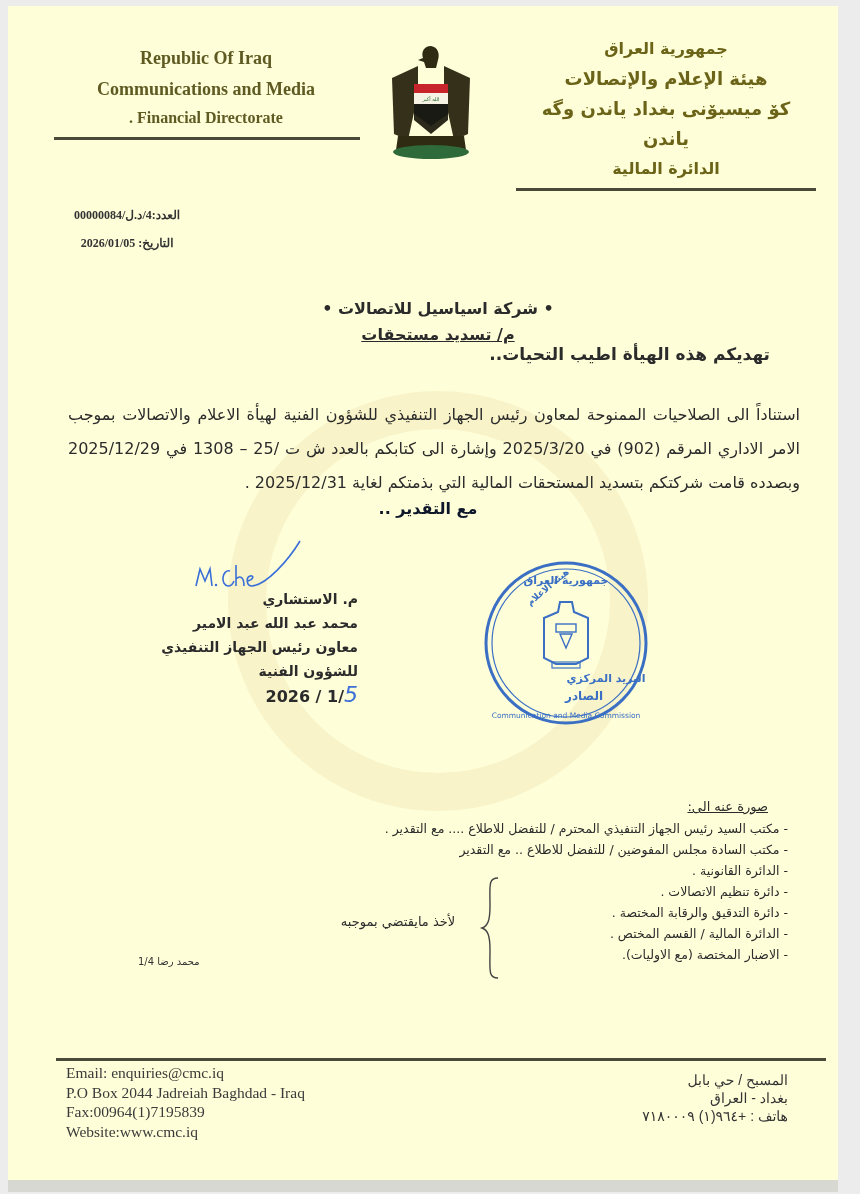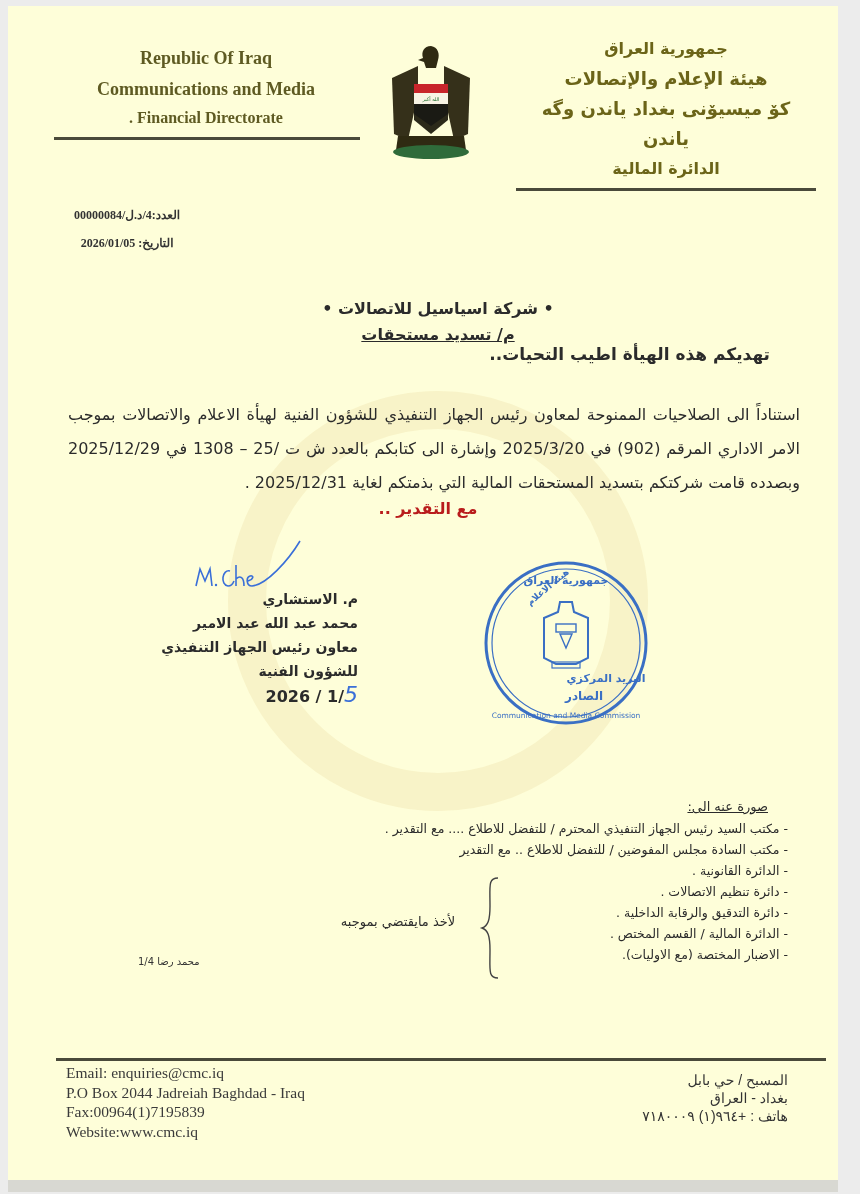--- a/index.html
+++ b/index.html
@@ -44,21 +44,21 @@
     .greeting {
       right: 68px; top: 338px; direction: rtl; font-weight: bold; font-size: 17px; color: #2b2b2b;
     }
     .body-text {
       left: 60px; top: 392px; width: 732px; direction: rtl; text-align: justify;
       font-size: 16px; line-height: 34px; color: #2b2b2b;
     }
     .body-text p { margin: 0; }
     .regards {
       left: 340px; top: 493px; width: 160px; direction: rtl; text-align: center;
-      font-weight: bold; font-size: 16px; color: #b91c1c;
+      font-weight: bold; font-size: 16px; color: #0f172a;
     }
     .watermark {
       left: 220px; top: 385px; width: 420px; height: 420px; border-radius: 50%;
       border: 38px solid rgba(224, 196, 120, 0.18); box-sizing: border-box;
     }
     .sig-block {
       left: 130px; top: 581px; width: 220px; direction: rtl; text-align: right;
       font-weight: bold; font-size: 14px; color: #2b2b2b;
     }
     .sig-block div { line-height: 24px; }
@@ -172,21 +172,21 @@
     <text x="106" y="142" font-size="12" text-anchor="middle" fill="#3a6fc4" font-family="DejaVu Sans, sans-serif" font-weight="bold">الصادر</text>
     <text x="88" y="160" font-size="7.5" text-anchor="middle" fill="#3a6fc4" font-family="DejaVu Sans, sans-serif">Communication and Media Commission</text>
   </svg>
 
   <div class="abs cc">
     <div class="title-wrap"><span class="title">صورة عنه الى:</span></div>
     <div class="item">- مكتب السيد رئيس الجهاز التنفيذي المحترم / للتفضل للاطلاع .... مع التقدير .</div>
     <div class="item">- مكتب السادة مجلس المفوضين / للتفضل للاطلاع .. مع التقدير</div>
     <div class="item">- الدائرة القانونية .</div>
     <div class="item">- دائرة تنظيم الاتصالات .</div>
-    <div class="item">- دائرة التدقيق والرقابة الداخلية .</div>
+    <div class="item">- دائرة التدقيق والرقابة المختصة .</div>
     <div class="item">- الدائرة المالية / القسم المختص .</div>
     <div class="item">- الاضبار المختصة (مع الاوليات).</div>
   </div>
 
   <svg class="abs brace" viewBox="0 0 26 104">
     <path d="M20 2 C10 2 12 10 12 30 C12 44 10 50 4 52 C10 54 12 60 12 74 C12 94 10 102 20 102" stroke="#444" stroke-width="1.4" fill="none"></path>
   </svg>
 
   <div class="abs action-note">لأخذ مايقتضي بموجبه</div>
 

